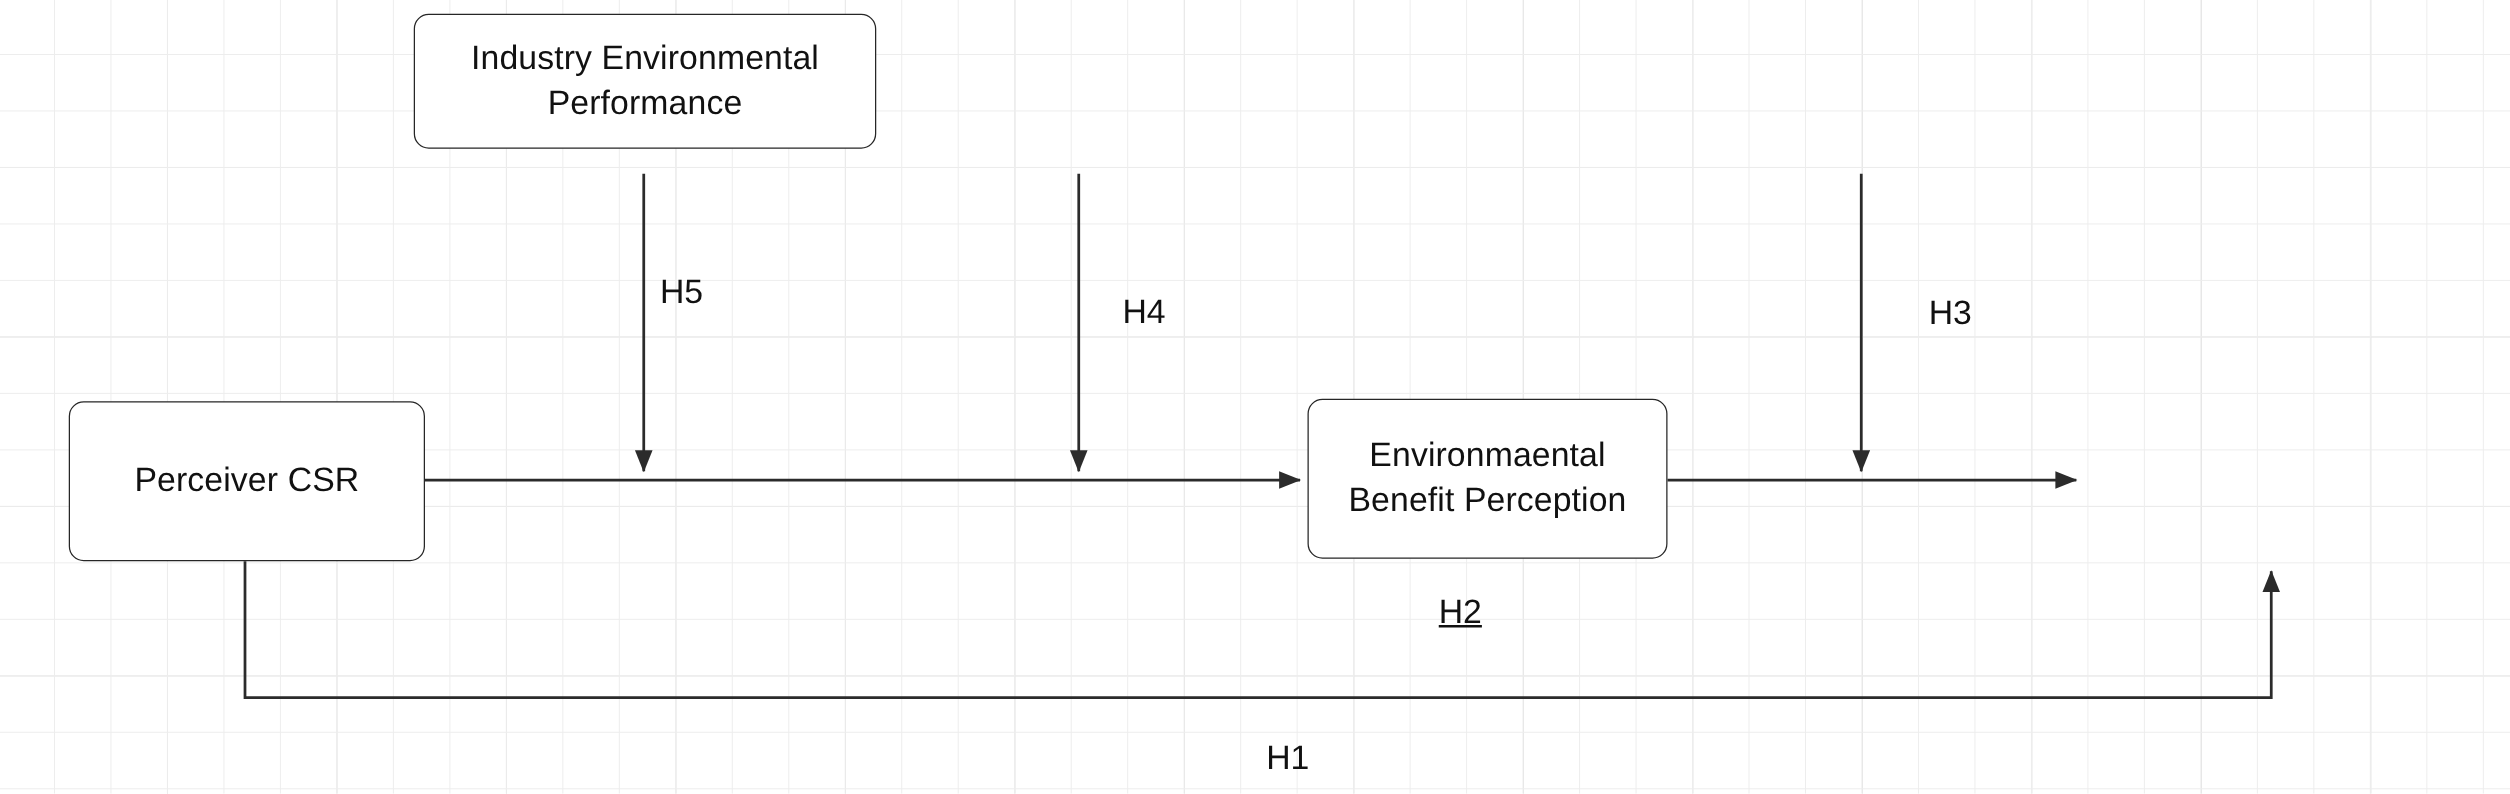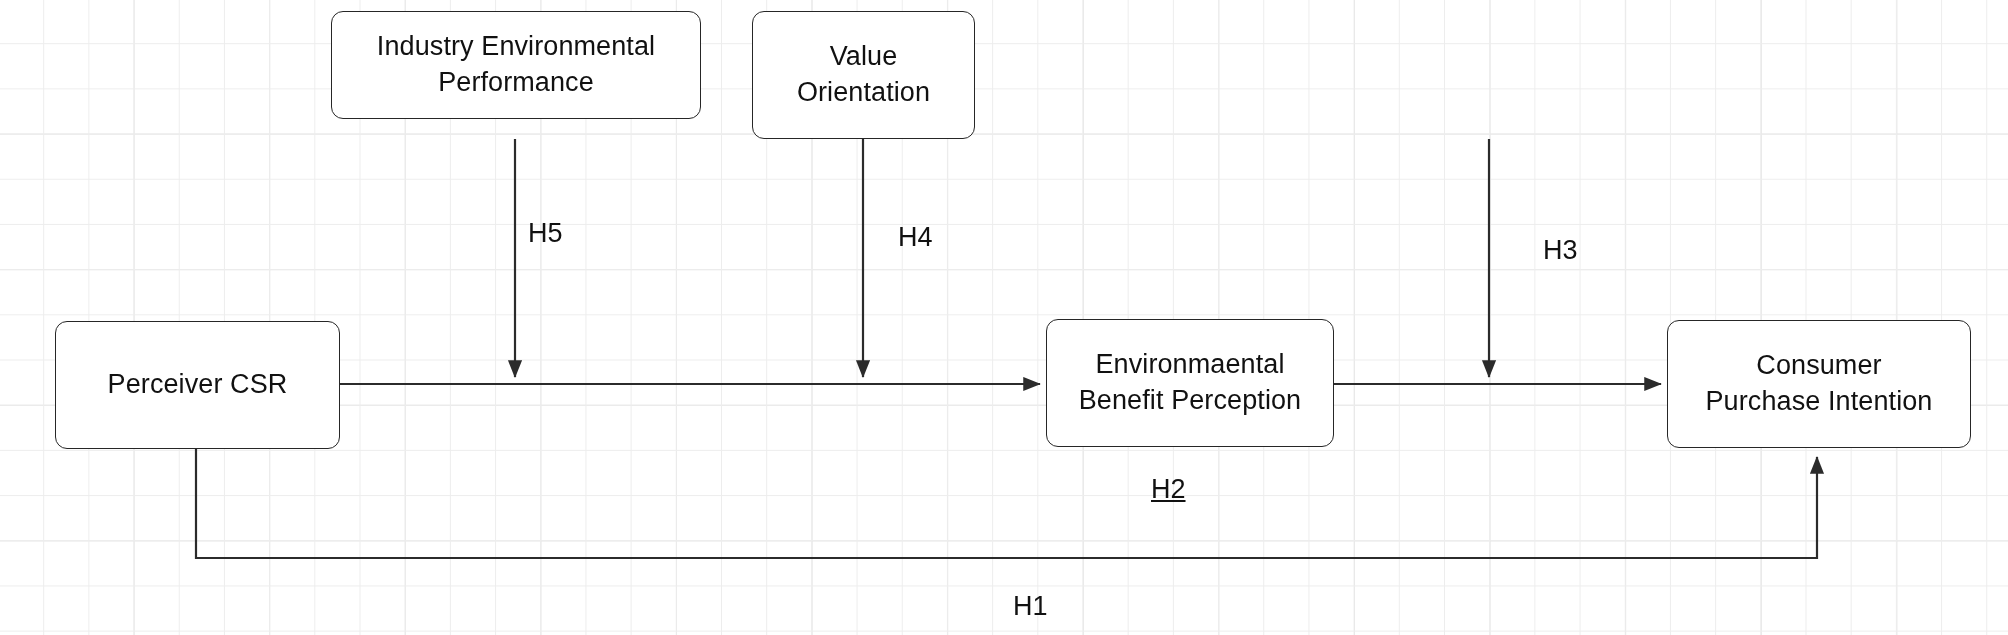--- a/index.html
+++ b/index.html
@@ -85,35 +85,31 @@
     <path class="edge-path" d="M863,139 L863,377" marker-end="url(#arrowhead)"></path>
 
     <path class="edge-path" d="M1489,139 L1489,377" marker-end="url(#arrowhead)"></path>
 
     <path class="edge-path" d="M196,449 L196,558 L1817,558 L1817,457" marker-end="url(#arrowhead)"></path>
   </svg>
 
   <div class="node" style="left:331px; top:11px; width:370px; height:108px;">Industry Environmental
 Performance</div>
 
-  <div class="node" style="left:752px; top:11px; width:223px; height:128px;">Value
-Orientation</div>
 
 
   <div class="node" style="left:55px; top:321px; width:285px; height:128px;">Perceiver CSR</div>
 
   <div class="node" style="left:1046px; top:319px; width:288px; height:128px;">Environmaental
 Benefit Perception</div>
 
-  <div class="node" style="left:1667px; top:320px; width:304px; height:128px;">Consumer
-Purchase Intention</div>
 
   <div class="hlabel" style="left:528px; top:220px;text-align:right;">H5</div>
 
-  <div class="hlabel" style="left:898px; top:224px;">H4</div>
+  <div class="hlabel" style="left:898px; top:236px;">H4</div>
 
   <div class="hlabel" style="left:1543px; top:237px;">H3</div>
 
   <div class="hlabel" style="left:1151px; top:476px;text-decoration:underline;">H2</div>
 
   <div class="hlabel" style="left:1013px; top:593px;">H1</div>
 
 </div>
 
 </body></html>

